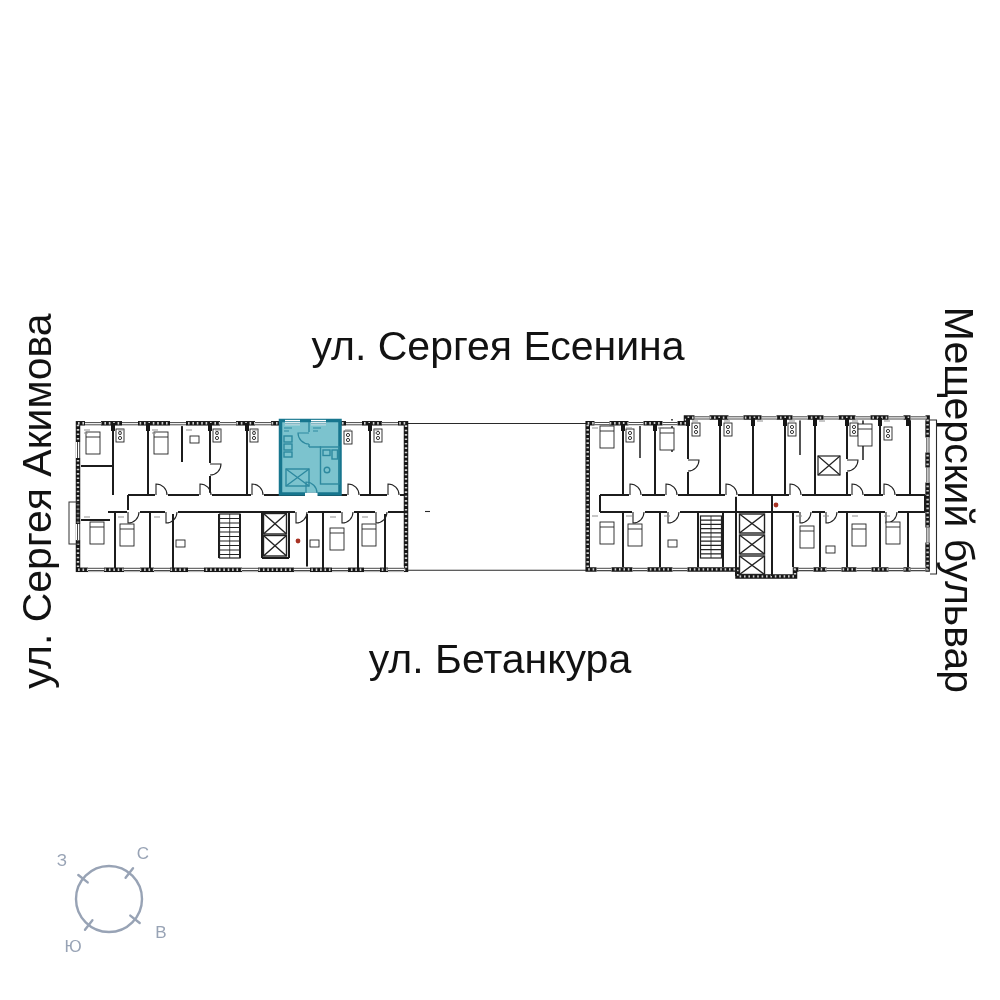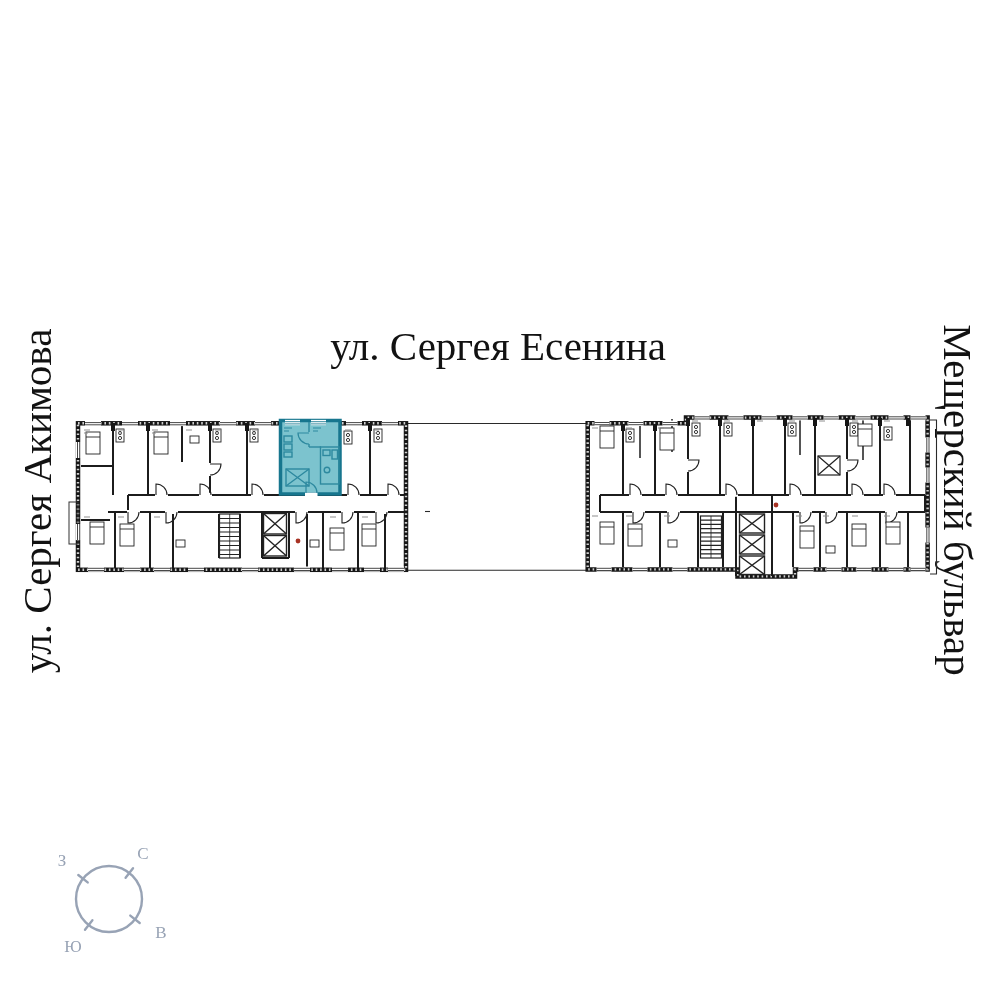--- a/index.html
+++ b/index.html
@@ -1,37 +1,38 @@
 <!DOCTYPE html>
 <html><head>
 <meta charset="utf-8">
 <style>
   html,body{margin:0;padding:0;background:#ffffff;}
   .canvas{
     position:relative;width:1000px;height:1000px;background:#ffffff;overflow:hidden;
-    font-family:Liberation Serif, serif;
+    font-family:Liberation Sans, sans-serif;
   }
   .street{
     position:absolute;white-space:nowrap;color:#121212;font-size:41px;font-weight:400;
     transform:translate(-50%,-50%);
   }
   .street-left{transform:translate(-50%,-50%) rotate(-90deg);}
   .street-right{transform:translate(-50%,-50%) rotate(90deg);}
   .plan{position:absolute;left:0;top:0;width:1000px;height:1000px;}
   .compass-letter{
     position:absolute;color:#98a3b5;font-size:17px;font-weight:400;
     transform:translate(-50%,-50%);
   }
 </style>
 </head>
 <body>
 
 <div class="canvas">
 
   <div class="street" style="left:498px;top:346px;">ул. Сергея Есенина</div>
+  <div class="street" style="left:500px;top:659px;">ул. Бетанкура</div>
   <div class="street street-left" style="left:37px;top:501px;">ул. Сергея Акимова</div>
   <div class="street street-right" style="left:958px;top:500px;">Мещерский бульвар</div>
 
   <svg class="plan" viewBox="0 0 1000 1000" xmlns="http://www.w3.org/2000/svg">
     <defs>
       <g id="stv" stroke="#222" stroke-width="0.9" fill="#fff">
         <rect x="0" y="0" width="8" height="13"></rect>
           <circle cx="4" cy="4" r="1.6"></circle>
           <circle cx="4" cy="9" r="1.6"></circle>
       </g>

